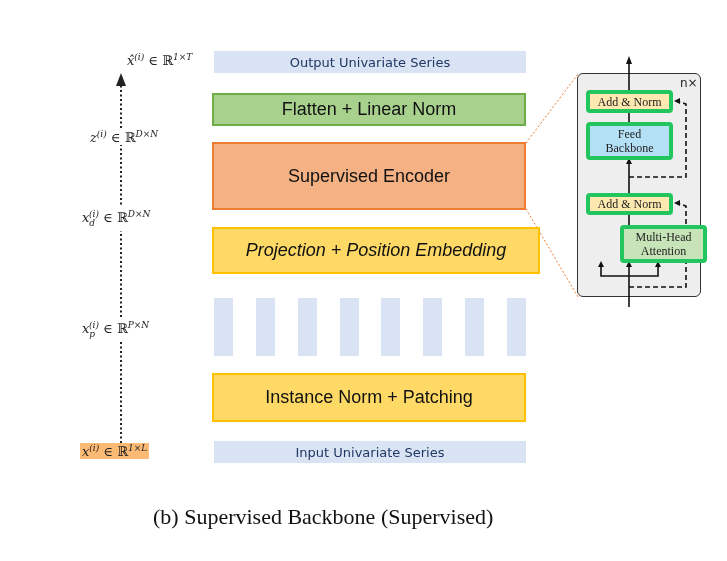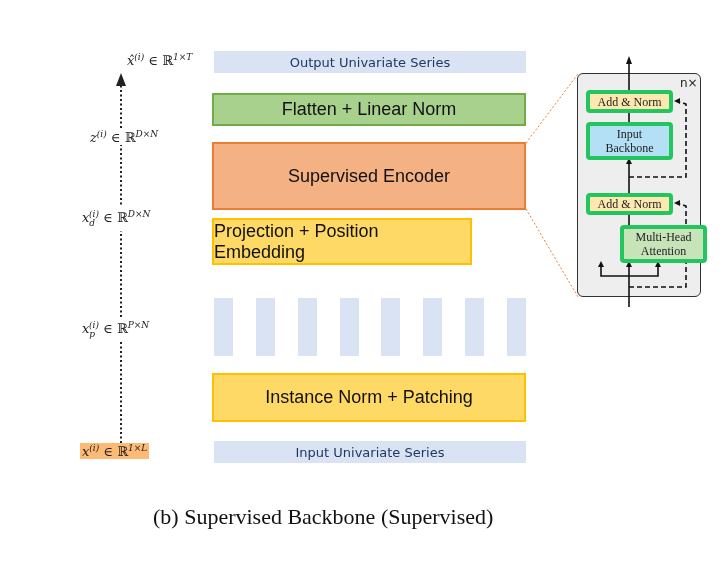--- a/index.html
+++ b/index.html
@@ -43,21 +43,21 @@
 <div class="abs math" style="left:80px;top:317px;background:#fff;padding:0 2px;line-height:16px;">
   <span>x</span><sub>p</sub><sup style="margin-left:-6px">(i)</sup> <span style="font-style:normal">∈</span> <span style="font-style:normal">ℝ</span><sup>P×N</sup>
 </div>
 <div class="abs math" style="left:80px;top:443px;background:#fdba74;padding:0 2px;">
   <span>x</span><sup>(i)</sup> <span style="font-style:normal">∈</span> <span style="font-style:normal">ℝ</span><sup>1×L</sup>
 </div>
 
 <div class="abs series-bar" style="left:214px;top:51px;width:312px;height:22px;">Output Univariate Series</div>
 <div class="abs block green" style="left:212px;top:93px;width:314px;height:33px;">Flatten + Linear Norm</div>
 <div class="abs block orange" style="left:212px;top:142px;width:314px;height:68px;">Supervised Encoder</div>
-<div class="abs block yellow" style="left:212px;top:218px;width:260px;height:47px;">Projection + Position Embedding</div>
+<div class="abs block yellow" style="left:212px;top:227px;width:328px;height:47px;font-style:italic;">Projection + Position Embedding</div>
 
 <div id="patches" class="abs" style="left:214px;top:298px;width:312px;height:58px;">
     <div class="patch" style="position: absolute; left: 0px; top: 0px; width: 19px; height: 58px;"></div>
     <div class="patch" style="position: absolute; left: 41.8571px; top: 0px; width: 19px; height: 58px;"></div>
     <div class="patch" style="position: absolute; left: 83.7143px; top: 0px; width: 19px; height: 58px;"></div>
     <div class="patch" style="position: absolute; left: 125.571px; top: 0px; width: 19px; height: 58px;"></div>
     <div class="patch" style="position: absolute; left: 167.429px; top: 0px; width: 19px; height: 58px;"></div>
     <div class="patch" style="position: absolute; left: 209.286px; top: 0px; width: 19px; height: 58px;"></div>
     <div class="patch" style="position: absolute; left: 251.143px; top: 0px; width: 19px; height: 58px;"></div>
     <div class="patch" style="position: absolute; left: 293px; top: 0px; width: 19px; height: 58px;"></div>
@@ -82,21 +82,21 @@
   <polyline points="629,287 686,287 686,206 676,203" fill="none" stroke="#111" stroke-width="1.6" stroke-dasharray="5,3"></polyline>
   <polygon points="674,203 680,200 680,206" fill="#111"></polygon>
 
   <polyline points="629,177 686,177 686,104 676,101" fill="none" stroke="#111" stroke-width="1.6" stroke-dasharray="5,3"></polyline>
   <polygon points="674,101 680,98 680,104" fill="#111"></polygon>
   <polygon points="626,164 632,164 629,158" fill="#111"></polygon>
 </svg>
 
 <div class="abs tbox addnorm" style="left:586px;top:90px;width:87px;height:23px;">Add &amp; Norm</div>
 <div class="abs tbox ff" style="left:586px;top:122px;width:87px;height:38px;flex-direction:column;">
-  <span>Input</span>
+  <span>Feed</span>
   <span>Backbone</span>
 </div>
 <div class="abs tbox addnorm" style="left:586px;top:193px;width:87px;height:22px;">Add &amp; Norm</div>
 <div class="abs tbox mha" style="left:586px;top:225px;width:87px;height:38px;flex-direction:column;">
   <span>Multi-Head</span>
   <span>Attention</span>
 </div>
 
 <div class="abs caption" style="left:153px;top:504px;">(b) Supervised Backbone (Supervised)</div>
 

